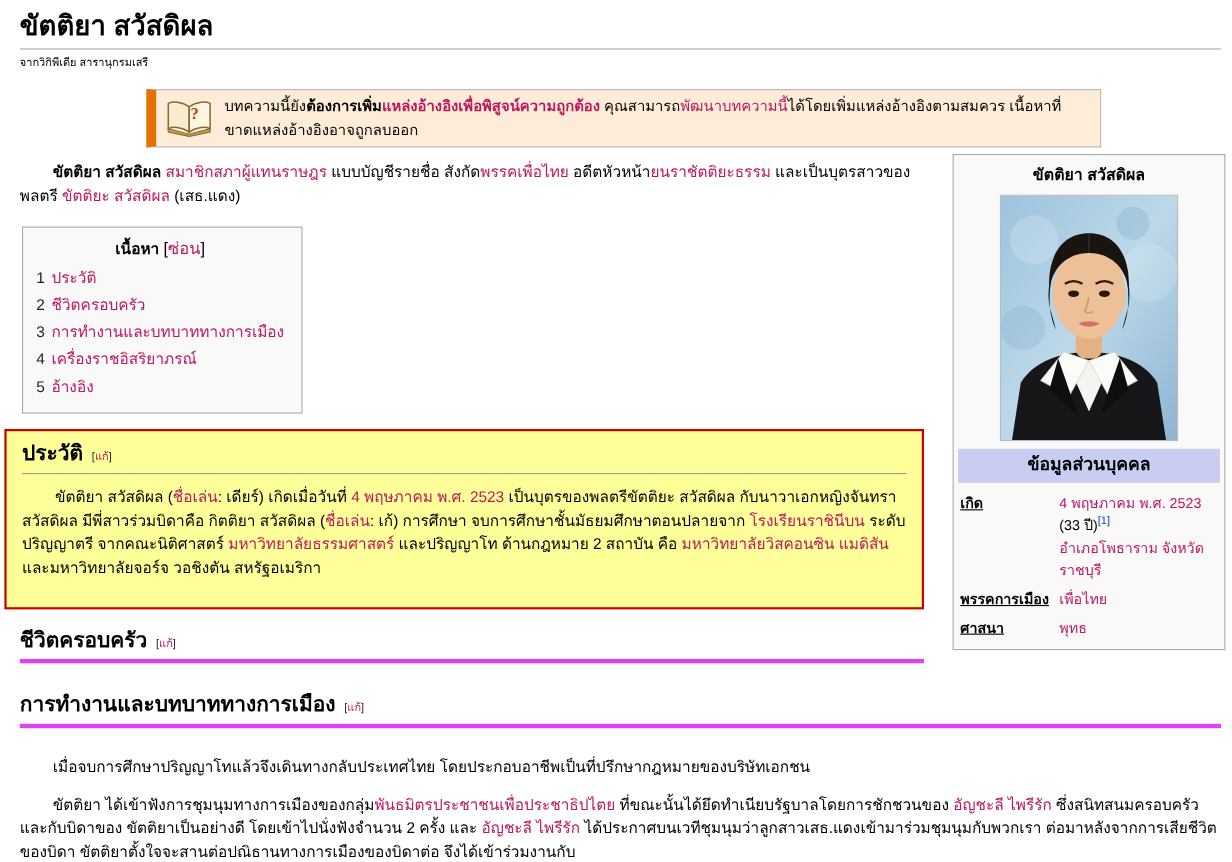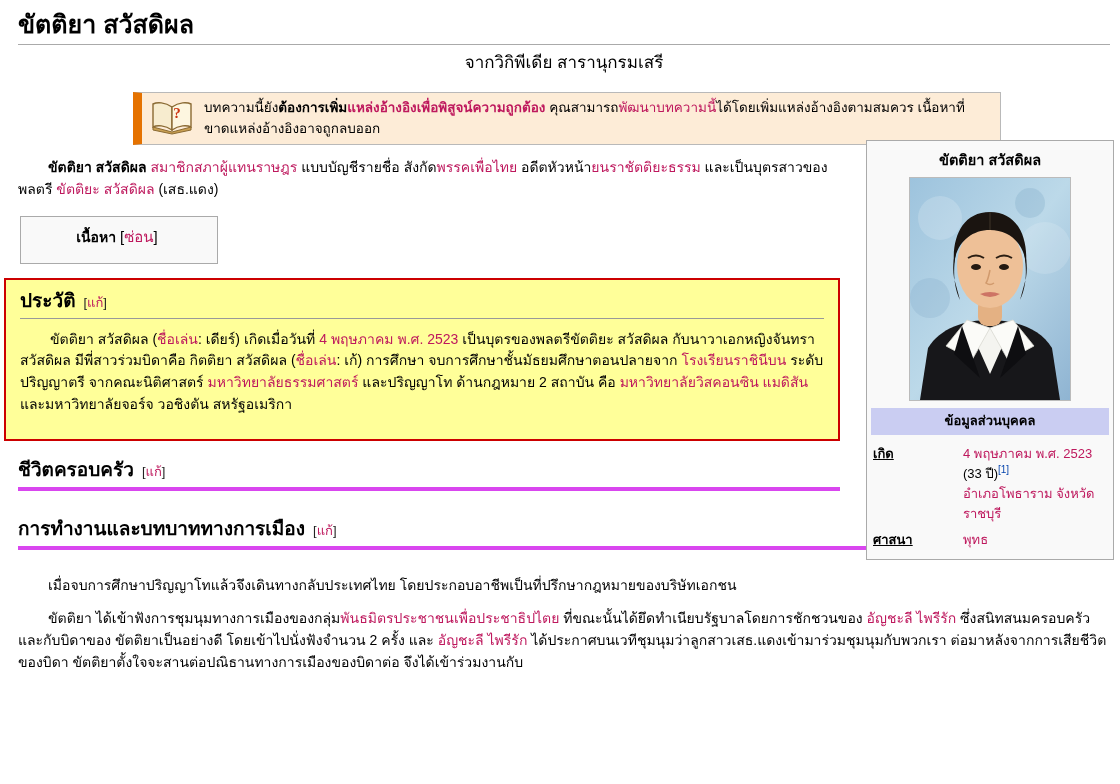--- a/index.html
+++ b/index.html
@@ -5,21 +5,21 @@
   * { box-sizing: border-box; margin: 0; padding: 0; }
   html,body { background:#fff; }
   body {
     width:1120px; min-height:784px; position:relative;
     font-family:"Liberation Sans","DejaVu Sans",sans-serif;
     font-size:14px; color:#000; line-height:1.55;
   }
   .page { position:relative; padding:8px 10px 20px 18px; width:1120px; }
 
   h1.title { font-size:25px; font-weight:bold; border-bottom:1px solid #aaa; padding-bottom:3px; line-height:1.3; }
-  .tagline { font-size:17px; margin-top:5px; color:#000;text-align:center; }
+  .tagline { font-size:10px; margin-top:5px; color:#000; }
 
   a.wlink { color:#be185d; text-decoration:none; cursor:pointer; }
   .bold { font-weight:bold; }
   sup.ref { font-size:10px; color:#0645ad; vertical-align:super; line-height:0; cursor:pointer; }
 
   
   .notice {
     margin:16px 0 10px 115px; width:868px; min-height:44px;
     background:#fdecd7; border:1px solid #b9b9b9; border-left:9px solid #e57200;
     display:flex; align-items:center; gap:10px; padding:4px 10px 4px 8px;
@@ -42,21 +42,21 @@
   .toc ul { list-style:none; }
   .toc li { margin:3px 0; }
   .toc .num { color:#222; margin-right:6px; }
 
   
   h2.sec {
     font-size:19px; font-weight:bold; border-bottom:4px solid #d946ef;
     padding-bottom:4px; margin:16px 0 25px 0; line-height:1.35;
   }
   h2.narrow { margin-right:270px; }
-  .edit { font-size:13px; font-weight:normal; color:#222; margin-left:8px; }
+  .edit { font-size:10px; font-weight:normal; color:#222; margin-left:8px; }
   .para { text-indent:30px; margin:8px 0 12px 0; }
   .narrow-p { margin-right:270px; }
 
   
   .highlight-box {
     background:#ffff99; border:2px solid #cc0000;
     margin:4px 270px 6px -14px; padding:6px 14px 12px 14px;
   }
   .highlight-box h2.sec { margin:2px 0 10px 0; border-bottom:1px solid #999; }
 
@@ -64,21 +64,21 @@
   .infobox {
     position:absolute; top:140px; right:6px; width:248px;
     border:1px solid #aaa; background:#f9f9f9; padding:4px 4px 6px 4px;
     font-size:13px;
   }
   .infobox-title { text-align:center; font-weight:bold; font-size:14.5px; padding:4px 0 6px 0; }
   .photo-wrap { display:flex; justify-content:center; }
   .photo-frame { border:1px solid #bbb; line-height:0; cursor:pointer; }
   .infobox-section {
     background:#cacdf2; text-align:center; font-weight:bold;
-    padding:3px 12px; margin:7px 0 6px 0; font-size:13px;
+    padding:3px 12px; margin:7px 0 6px 0; font-size:16px;
   }
   .ib-row { display:grid; grid-template-columns:90px 1fr; padding:3px 2px; }
   .ib-label { font-weight:bold;text-decoration:underline; }
   .ib-value { }
 
   .sp { white-space:pre; }
 </style>
 </head>
 <body>
 
@@ -102,20 +102,27 @@
 
   
   <p class="intro"><span class="bold">ขัตติยา สวัสดิผล </span><a class="wlink">สมาชิกสภาผู้แทนราษฎร</a><span> แบบบัญชีรายชื่อ สังกัด</span><a class="wlink">พรรคเพื่อไทย</a><span> อดีตหัวหน้า</span><a class="wlink">ยนราชัตติยะธรรม</a><span> และเป็นบุตรสาวของ พลตรี </span><a class="wlink">ขัตติยะ สวัสดิผล</a><span> (เสธ.แดง)</span></p>
 
   
   <div class="toc">
     <div class="toc-head">
       <span class="toc-title">เนื้อหา</span>
       <span class="toc-toggle"><span>[</span><a class="wlink">ซ่อน</a><span>]</span></span>
     </div>
+    <ul>
+      <li><span class="num">1</span><a class="wlink">ประวัติ</a></li>
+      <li><span class="num">2</span><a class="wlink">ชีวิตครอบครัว</a></li>
+      <li><span class="num">3</span><a class="wlink">การทำงานและบทบาททางการเมือง</a></li>
+      <li><span class="num">4</span><a class="wlink">เครื่องราชอิสริยาภรณ์</a></li>
+      <li><span class="num">5</span><a class="wlink">อ้างอิง</a></li>
+    </ul>
   </div>
 
   
   <div class="highlight-box">
     <h2 class="sec"><span>ประวัติ</span><span class="edit"><span>[</span><a class="wlink">แก้</a><span>]</span></span></h2>
     <p class="para"><span>ขัตติยา สวัสดิผล (</span><a class="wlink">ชื่อเล่น</a><span>: เดียร์) เกิดเมื่อวันที่ </span><a class="wlink">4 พฤษภาคม</a><span class="sp"> </span><a class="wlink">พ.ศ. 2523</a><span> เป็นบุตรของพลตรีขัตติยะ สวัสดิผล กับนาวาเอกหญิงจันทรา สวัสดิผล มีพี่สาวร่วมบิดาคือ กิตติยา สวัสดิผล (</span><a class="wlink">ชื่อเล่น</a><span>: เก้) การศึกษา จบการศึกษาชั้นมัธยมศึกษาตอนปลายจาก </span><a class="wlink">โรงเรียนราชินีบน</a><span> ระดับปริญญาตรี จากคณะนิติศาสตร์ </span><a class="wlink">มหาวิทยาลัยธรรมศาสตร์</a><span> และปริญญาโท ด้านกฎหมาย 2 สถาบัน คือ </span><a class="wlink">มหาวิทยาลัยวิสคอนซิน แมดิสัน</a><span> และมหาวิทยาลัยจอร์จ วอชิงตัน สหรัฐอเมริกา</span></p>
   </div>
 
   
   <h2 class="sec narrow"><span>ชีวิตครอบครัว</span><span class="edit"><span>[</span><a class="wlink">แก้</a><span>]</span></span></h2>
@@ -180,18 +187,22 @@
     </div>
     <div class="infobox-section">ข้อมูลส่วนบุคคล</div>
     <div class="ib-row">
       <div class="ib-label">เกิด</div>
       <div class="ib-value">
         <a class="wlink">4 พฤษภาคม</a><span class="sp"> </span><a class="wlink">พ.ศ. 2523</a><span> (33 ปี)</span><sup class="ref">[1]</sup><br>
         <a class="wlink">อำเภอโพธาราม</a><span class="sp"> </span><a class="wlink">จังหวัดราชบุรี</a>
       </div>
     </div>
     <div class="ib-row">
+      <div class="ib-label">พรรคการเมือง</div>
+      <div class="ib-value"><a class="wlink">เพื่อไทย</a></div>
+    </div>
+    <div class="ib-row">
       <div class="ib-label">ศาสนา</div>
       <div class="ib-value"><a class="wlink">พุทธ</a></div>
     </div>
   </div>
 
 </div>
 
 </body></html>

